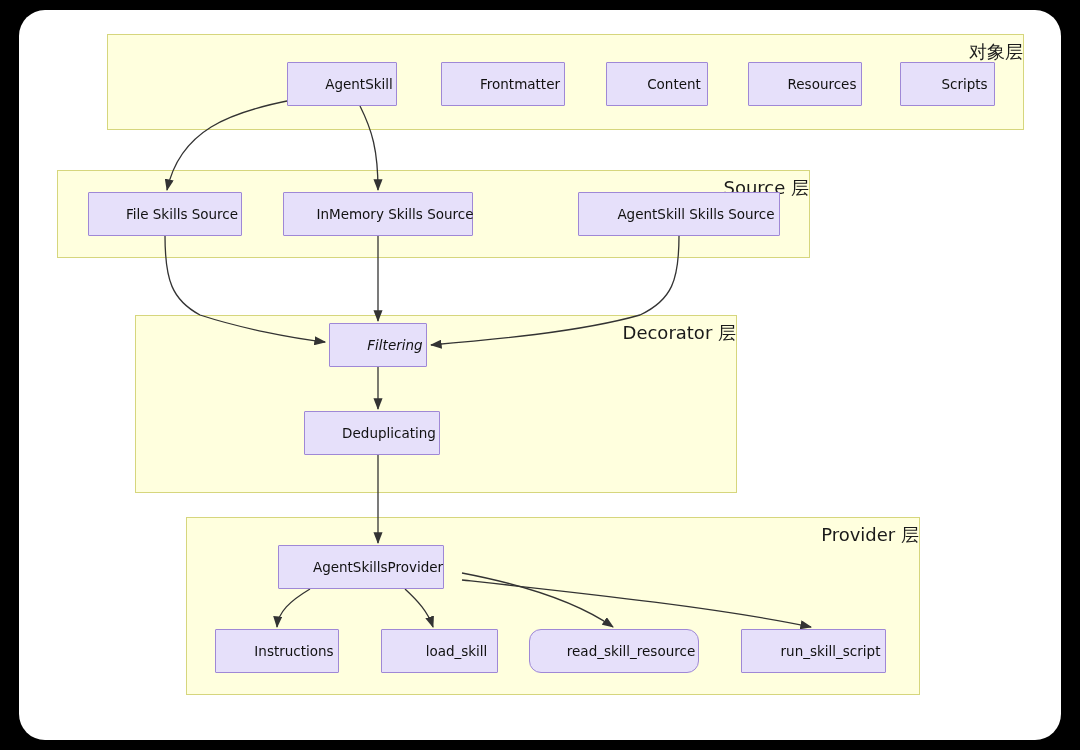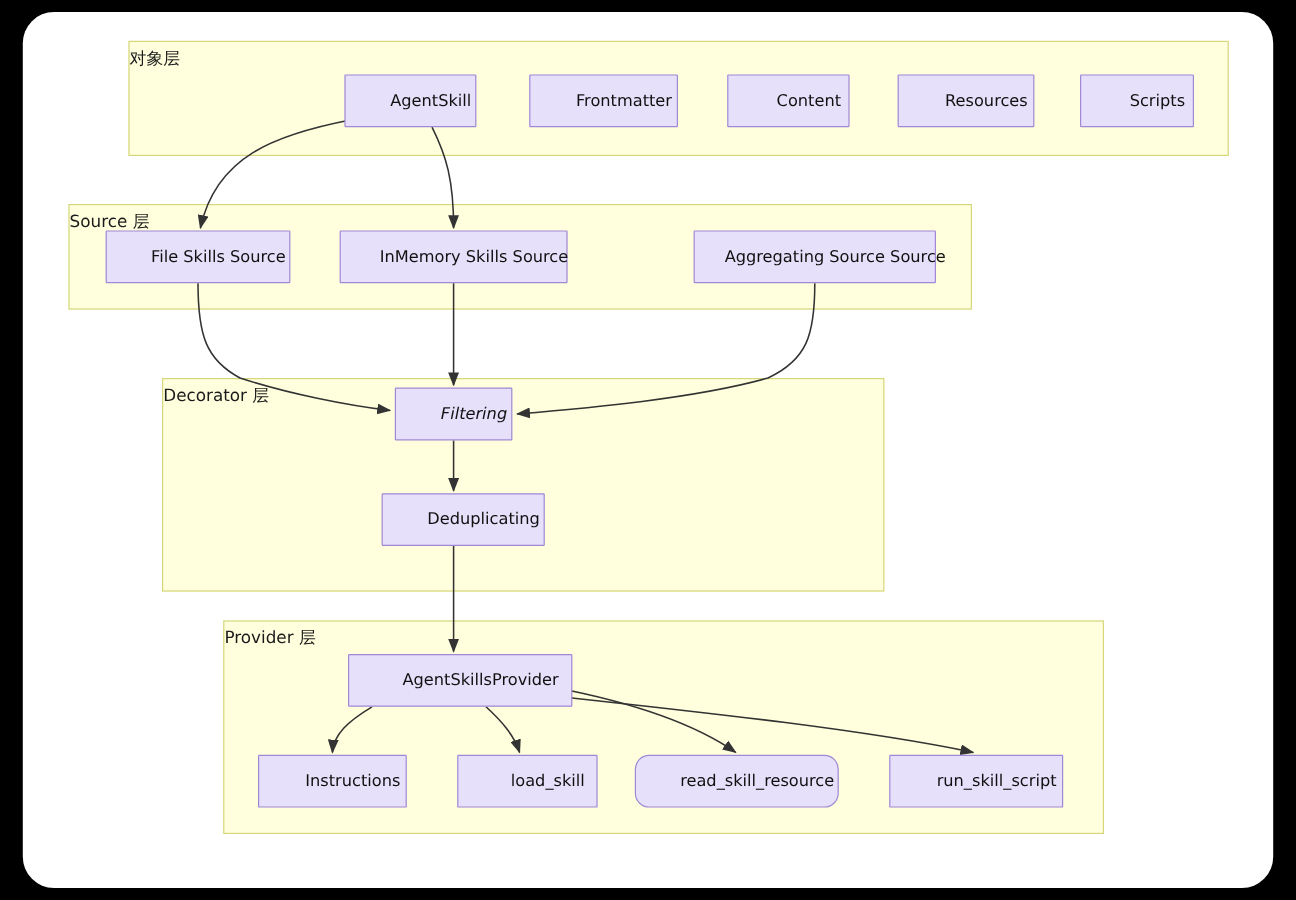--- a/index.html
+++ b/index.html
@@ -33,22 +33,22 @@
     position: absolute;
     background: #ffffde;
     border: 1.4px solid #d6d67d;
     box-sizing: border-box;
   }
   .cluster-title {
     position: absolute;
     top: 6px;
     left: 0;
     width: 100%;
-    text-align: left;
-    font-size: 14px;
+    text-align: right;
+    font-size: 18px;
     color: #1a1a1a;
     line-height: 1.2;
     white-space: nowrap;
   }
   .node {
     position: absolute;
     background: #e6e0fa;
     border: 1.3px solid #9f88d6;
     box-sizing: border-box;
     display: flex;
@@ -133,31 +133,31 @@
     <span>Scripts</span>
   </div>
 
   <div class="node" id="node-file_skills_source" style="left: 88px; top: 192px; width: 154px; height: 44px;">
     <span>File Skills Source</span>
   </div>
   <div class="node" id="node-inmemory_source" style="left: 283px; top: 192px; width: 190px; height: 44px;">
     <span>InMemory Skills Source</span>
   </div>
   <div class="node" id="node-aggregating_source" style="left: 578px; top: 192px; width: 202px; height: 44px;">
-    <span>Aggregating Source Source</span>
+    <span>AgentSkill Skills Source</span>
   </div>
 
   <div class="node" id="node-filtering" style="left: 329px; top: 323px; width: 98px; height: 44px; font-style: italic;">
     <span>Filtering</span>
   </div>
-  <div class="node" id="node-deduplicating" style="left: 318px; top: 411px; width: 136px; height: 44px;">
+  <div class="node" id="node-deduplicating" style="left: 304px; top: 411px; width: 136px; height: 44px;">
     <span>Deduplicating</span>
   </div>
 
-  <div class="node" id="node-provider_node" style="left: 290px; top: 545px; width: 187px; height: 44px; justify-content: center;">
+  <div class="node" id="node-provider_node" style="left: 278px; top: 545px; width: 166px; height: 44px; justify-content: center;">
     <span>AgentSkillsProvider</span>
   </div>
   <div class="node" id="node-instructions" style="left: 215px; top: 629px; width: 124px; height: 44px;">
     <span>Instructions</span>
   </div>
   <div class="node" id="node-load_skill" style="left: 381px; top: 629px; width: 117px; height: 44px;">
     <span>load_skill</span>
   </div>
   <div class="node" id="node-read_skill_resource" style="left: 529px; top: 629px; width: 170px; height: 44px; border-radius: 12px;">
     <span>read_skill_resource</span>

